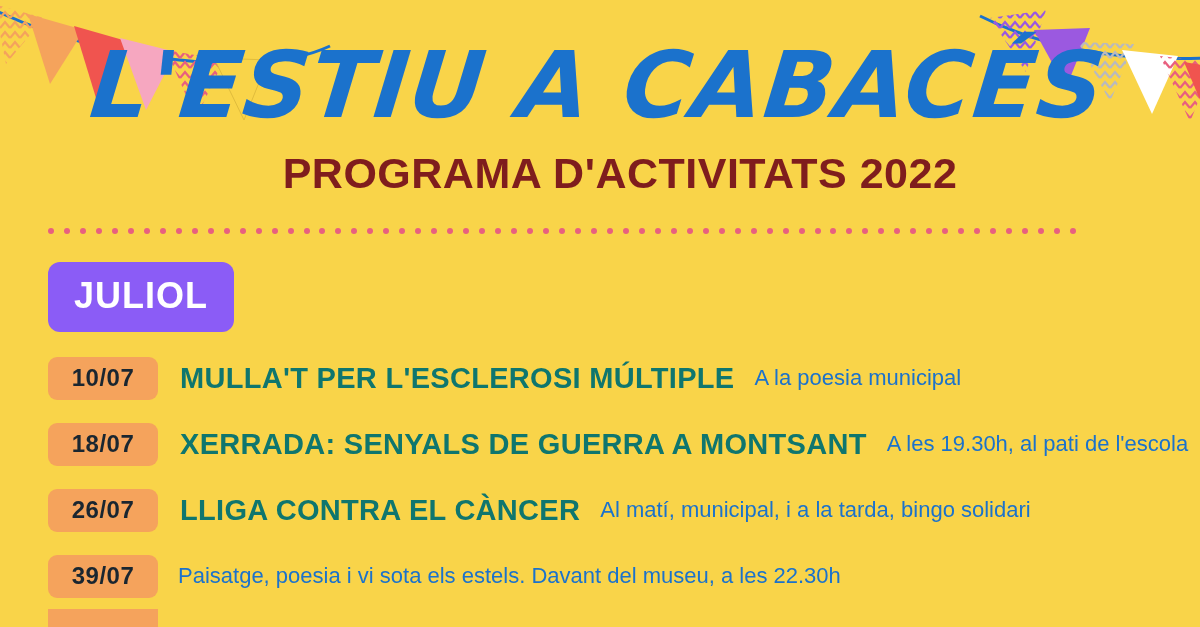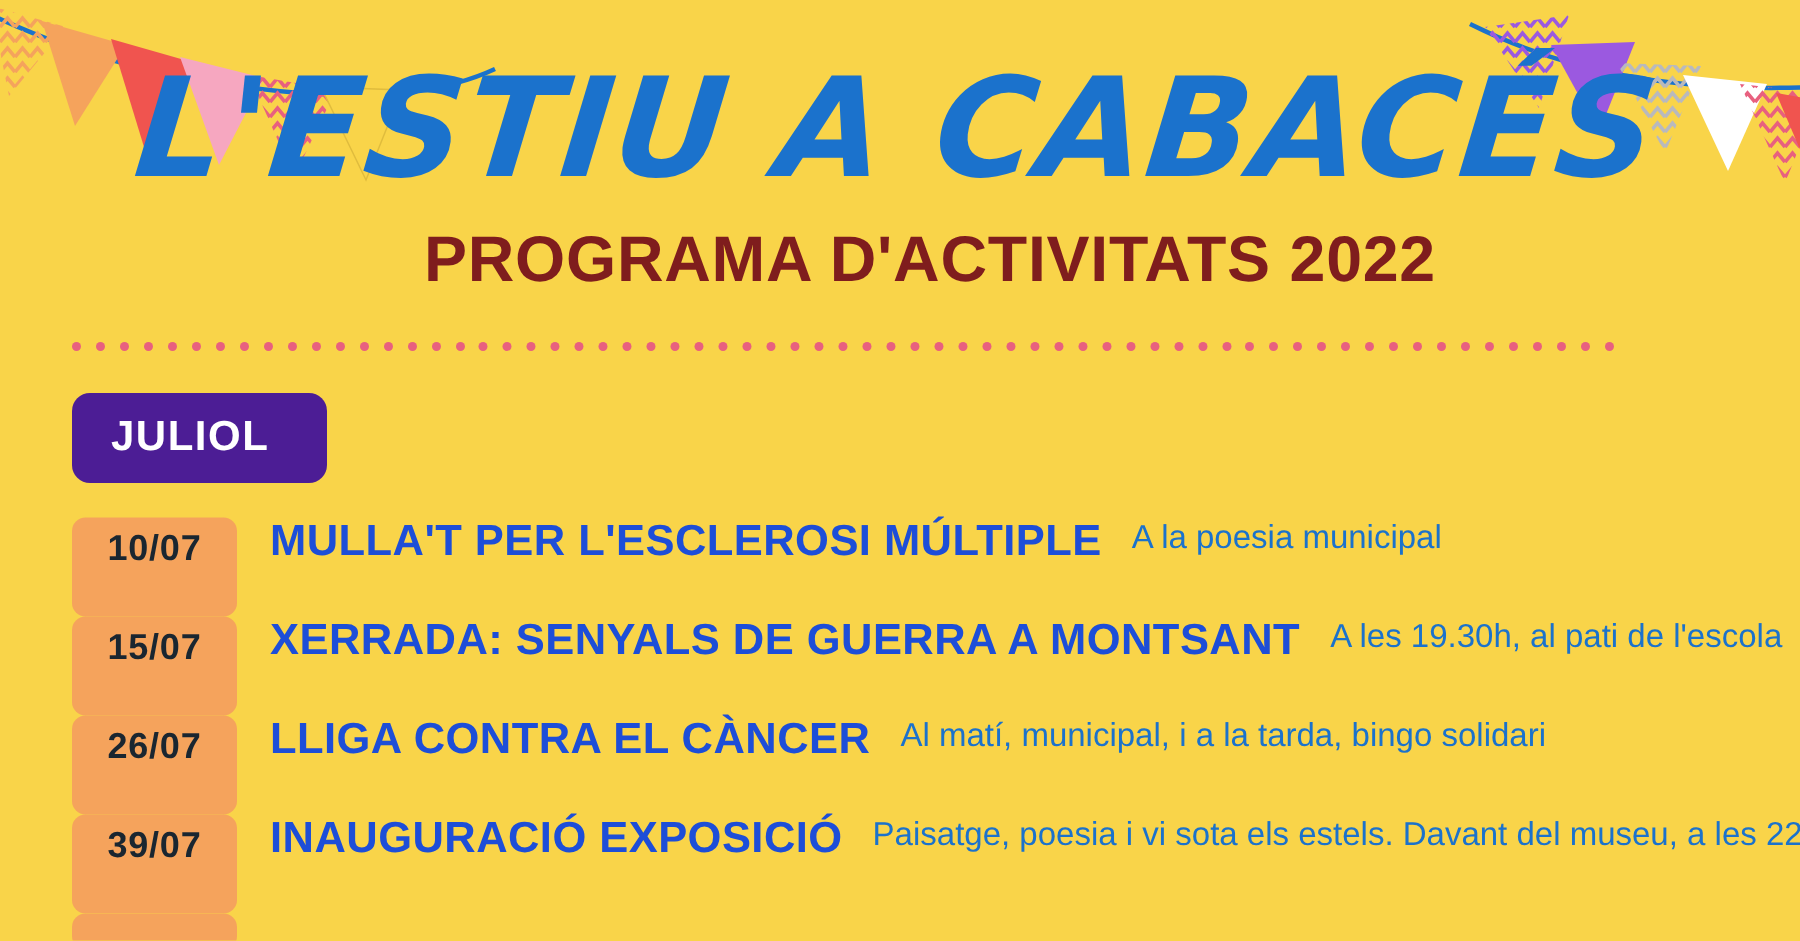--- a/index.html
+++ b/index.html
@@ -74,59 +74,60 @@
     height: 6px;
     border-radius: 50%;
     background: #e8607f;
   }
 
   
   .month-badge {
     position: absolute;
     top: 262px;
     left: 48px;
-    background: #4c1d95;
+    background: #8b5cf6;
     color: #ffffff;
     font-weight: bold;
-    font-size: 28px;
+    font-size: 36px;
     letter-spacing: 1px;
-    padding: 13px 38px 15px 26px;
+    padding: 13px 26px 15px 26px;
     border-radius: 12px;
     text-transform: uppercase;
   }
 
   
   .events {
     position: absolute;
     top: 345px;
     left: 48px;
     width: 1120px;
   }
   .event-row {
     display: flex;
+    align-items: center;
     height: 66px;
   }
   .event-date {
     flex: 0 0 auto;
     background: #f5a35c;
     color: #1a2630;
     font-weight: bold;
     font-size: 24px;
     letter-spacing: 0.5px;
     padding: 7px 14px 8px 14px;
     border-radius: 9px;
     min-width: 82px;
     text-align: center;
   }
   .event-title {
     font-family: "Liberation Sans", sans-serif;
     font-weight: bold;
     font-size: 29px;
     letter-spacing: 0.3px;
-    color: #1d4ed8;
+    color: #0f766e;
     margin-left: 22px;
     text-transform: uppercase;
     white-space: nowrap;
   }
   .event-desc {
     font-family: "Liberation Sans", sans-serif;
     font-size: 22px;
     color: #1b72cc;
     margin-left: 20px;
     white-space: nowrap;
@@ -255,34 +256,33 @@
 
 <div class="events">
 
   <div class="event-row">
     <span class="event-date">10/07</span>
     <span class="event-title">MULLA'T PER L'ESCLEROSI MÚLTIPLE</span>
     <span class="event-desc">A la poesia municipal</span>
   </div>
 
   <div class="event-row">
-    <span class="event-date">15/07</span>
+    <span class="event-date">18/07</span>
     <span class="event-title">XERRADA: SENYALS DE GUERRA A MONTSANT</span>
     <span class="event-desc">A les 19.30h, al pati de l'escola</span>
   </div>
 
   <div class="event-row">
     <span class="event-date">26/07</span>
     <span class="event-title">LLIGA CONTRA EL CÀNCER</span>
     <span class="event-desc">Al matí, municipal, i a la tarda, bingo solidari</span>
   </div>
 
   <div class="event-row">
     <span class="event-date">39/07</span>
-    <span class="event-title">INAUGURACIÓ EXPOSICIÓ</span>
     <span class="event-desc">Paisatge, poesia i vi sota els estels. Davant del museu, a les 22.30h</span>
   </div>
 
   <div class="event-row clipped">
     <span class="event-date">&nbsp;</span>
   </div>
 
 </div>
 
 </body></html>

